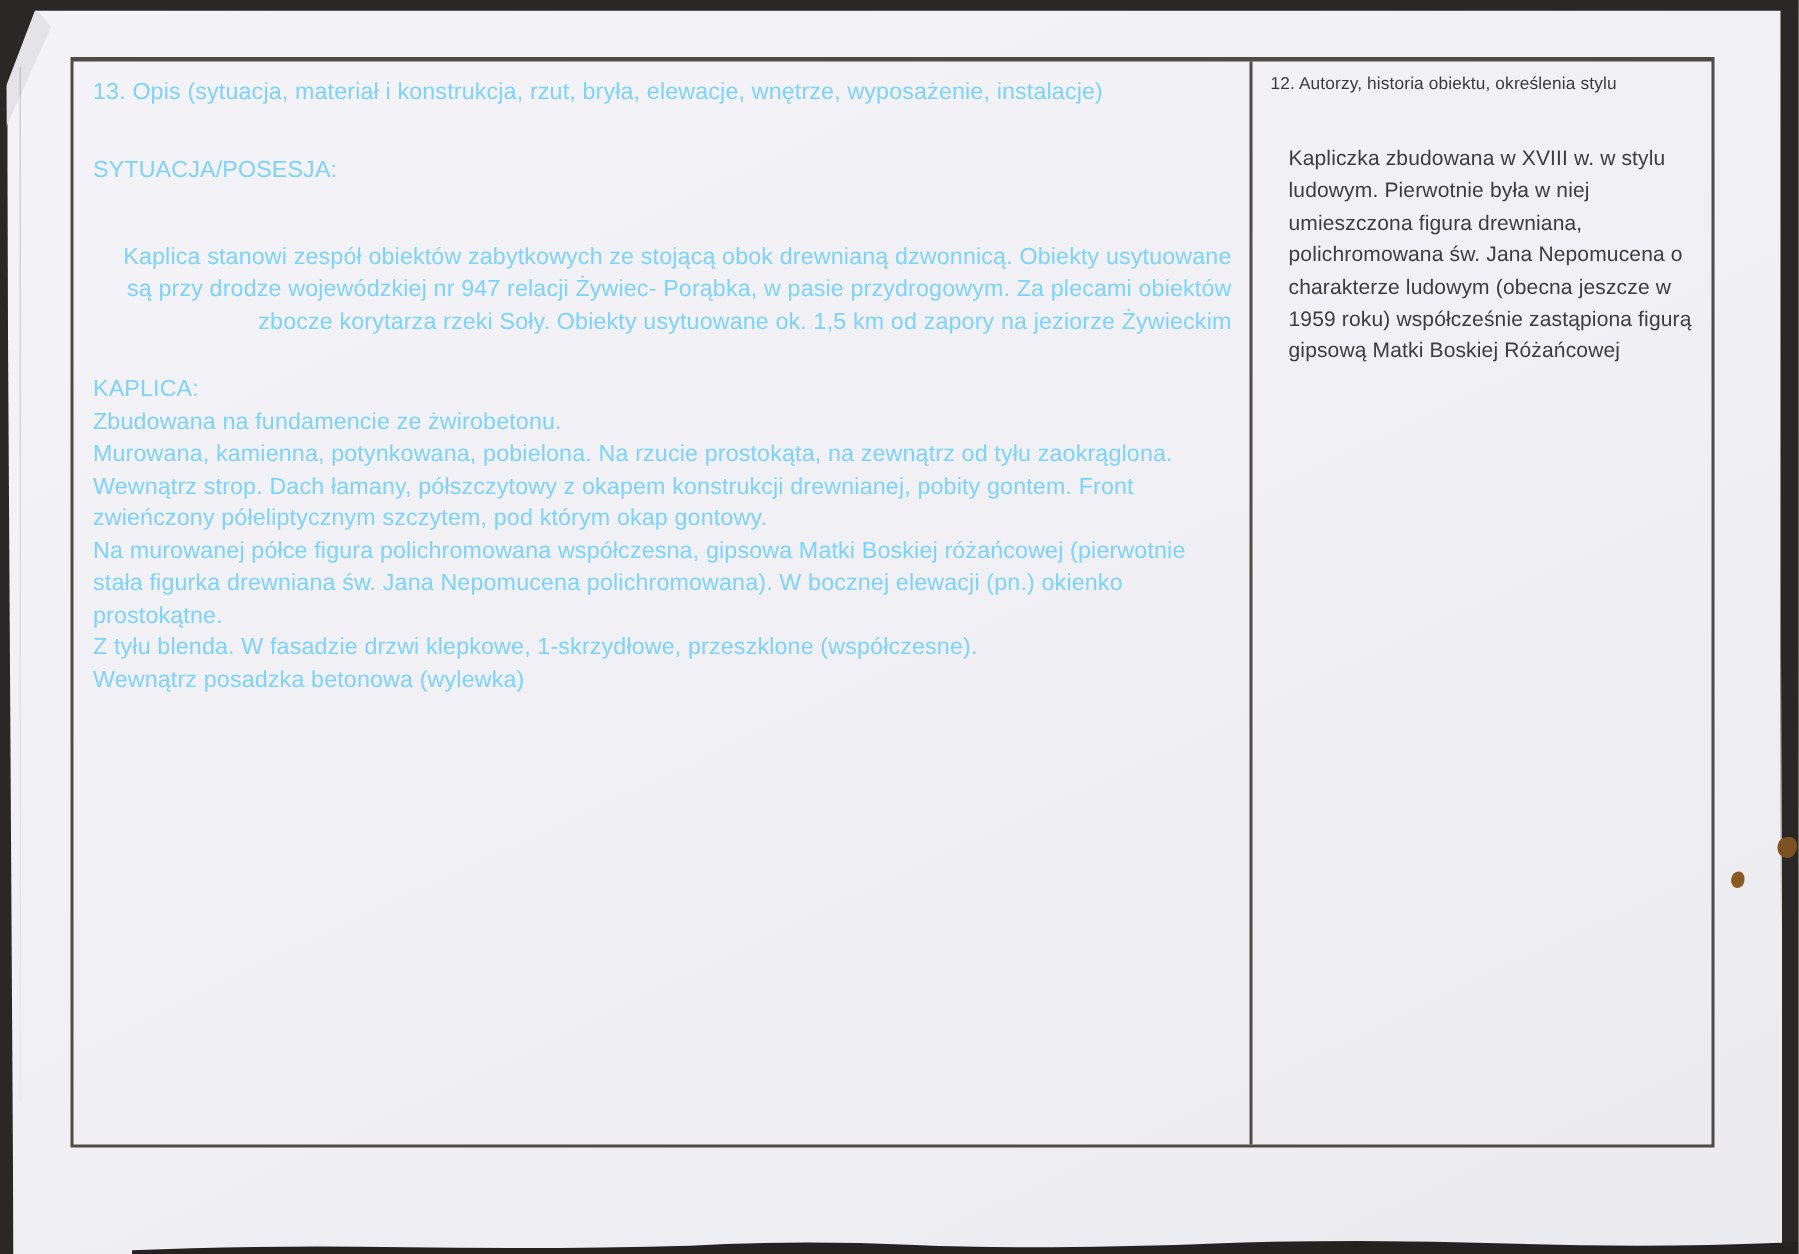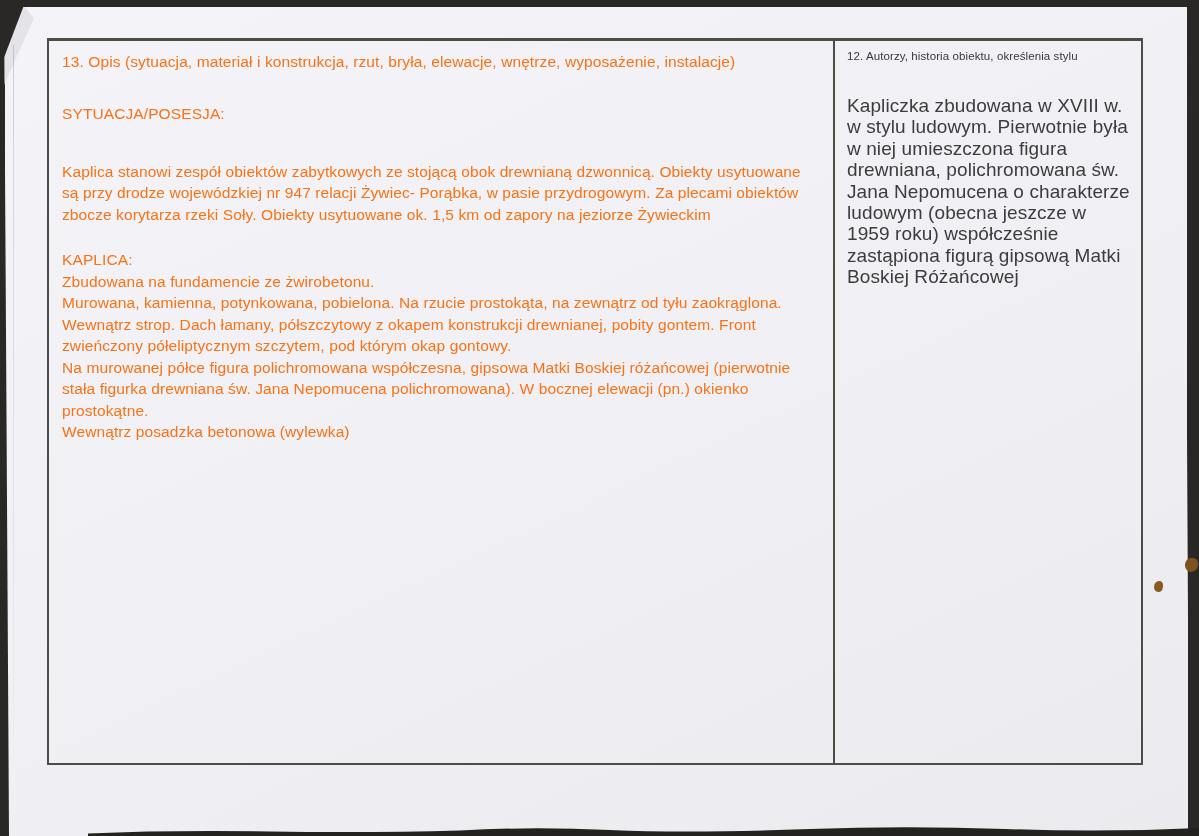--- a/index.html
+++ b/index.html
@@ -36,33 +36,33 @@
   
   .table{
     position:absolute;left:47px;top:38px;width:1096px;height:727px;
     border:2px solid #4f4b47;border-top-width:3px;
     display:flex;box-sizing:border-box;
   }
   .cell-left{
     width:786px;box-sizing:border-box;flex:0 0 auto;
     border-right:2px solid #4f4b47;
     padding:10px 12px 12px 13px;
-    color:#f97316;font-size:15.5px;line-height:21.5px;letter-spacing:.1px;
+    color:#7dd3fc;font-size:15.5px;line-height:21.5px;letter-spacing:.1px;
   }
   .cell-right{
     flex:1;box-sizing:border-box;
     padding:8px 10px 12px 12px;
     color:#3c3c3e;
   }
   .h-left{font-size:15.5px;line-height:22px;}
   .sec-title-1{margin-top:30px;}
-  .para-1{margin-top:36px;}
+  .para-1{margin-top:36px;text-align:right;}
   .sec-title-2{margin-top:24px;}
   .h-right{font-size:11.5px;line-height:15px;color:#39393b;letter-spacing:.1px;}
-  .right-body{margin-top:31px;font-size:19px;line-height:21.4px;letter-spacing:.1px;}
+  .right-body{margin-top:31px;font-size:14px;line-height:21.4px;letter-spacing:.1px;margin-left:12px;}
 </style>
 </head>
 <body>
 
 <div class="scan">
   <div class="paper"></div>
   <div class="under-sheet"></div>
   <div class="corner-wedge"></div>
   <div class="edge-top"></div>
   <div class="edge-left"></div>
@@ -72,20 +72,21 @@
   <div class="table">
     <div class="cell-left">
       <div class="h-left">13. Opis (sytuacja, materiał i konstrukcja, rzut, bryła, elewacje, wnętrze, wyposażenie, instalacje)</div>
       <div class="sec-title-1">SYTUACJA/POSESJA:</div>
       <div class="para-1">Kaplica stanowi zespół obiektów zabytkowych ze stojącą obok drewnianą dzwonnicą. Obiekty usytuowane są przy drodze wojewódzkiej nr 947 relacji Żywiec- Porąbka, w pasie przydrogowym. Za plecami obiektów zbocze korytarza rzeki Soły. Obiekty usytuowane ok. 1,5 km od zapory na jeziorze Żywieckim</div>
       <div class="sec-title-2">KAPLICA:</div>
       <div class="chapel-line">Zbudowana na fundamencie ze żwirobetonu.</div>
       <div class="chapel-line">Murowana, kamienna, potynkowana, pobielona. Na rzucie prostokąta, na zewnątrz od tyłu zaokrąglona.</div>
       <div class="chapel-line">Wewnątrz strop. Dach łamany, półszczytowy z okapem konstrukcji drewnianej, pobity gontem. Front zwieńczony półeliptycznym szczytem, pod którym okap gontowy.</div>
       <div class="chapel-line">Na murowanej półce figura polichromowana współczesna, gipsowa Matki Boskiej różańcowej (pierwotnie stała figurka drewniana św. Jana Nepomucena polichromowana). W bocznej elewacji (pn.) okienko prostokątne.</div>
+      <div class="chapel-line">Z tyłu blenda. W fasadzie drzwi klepkowe, 1-skrzydłowe, przeszklone (współczesne).</div>
       <div class="chapel-line">Wewnątrz posadzka betonowa (wylewka)</div>
     </div>
 
     <div class="cell-right">
       <div class="h-right">12. Autorzy, historia obiektu, określenia stylu</div>
       <div class="right-body">Kapliczka zbudowana w XVIII w. w stylu ludowym. Pierwotnie była w niej umieszczona figura drewniana, polichromowana św. Jana Nepomucena o charakterze ludowym (obecna jeszcze w 1959 roku) współcześnie zastąpiona figurą gipsową Matki Boskiej Różańcowej</div>
     </div>
   </div>
 
   <svg class="bottom-wave" viewBox="0 0 1199 16" preserveAspectRatio="none">

